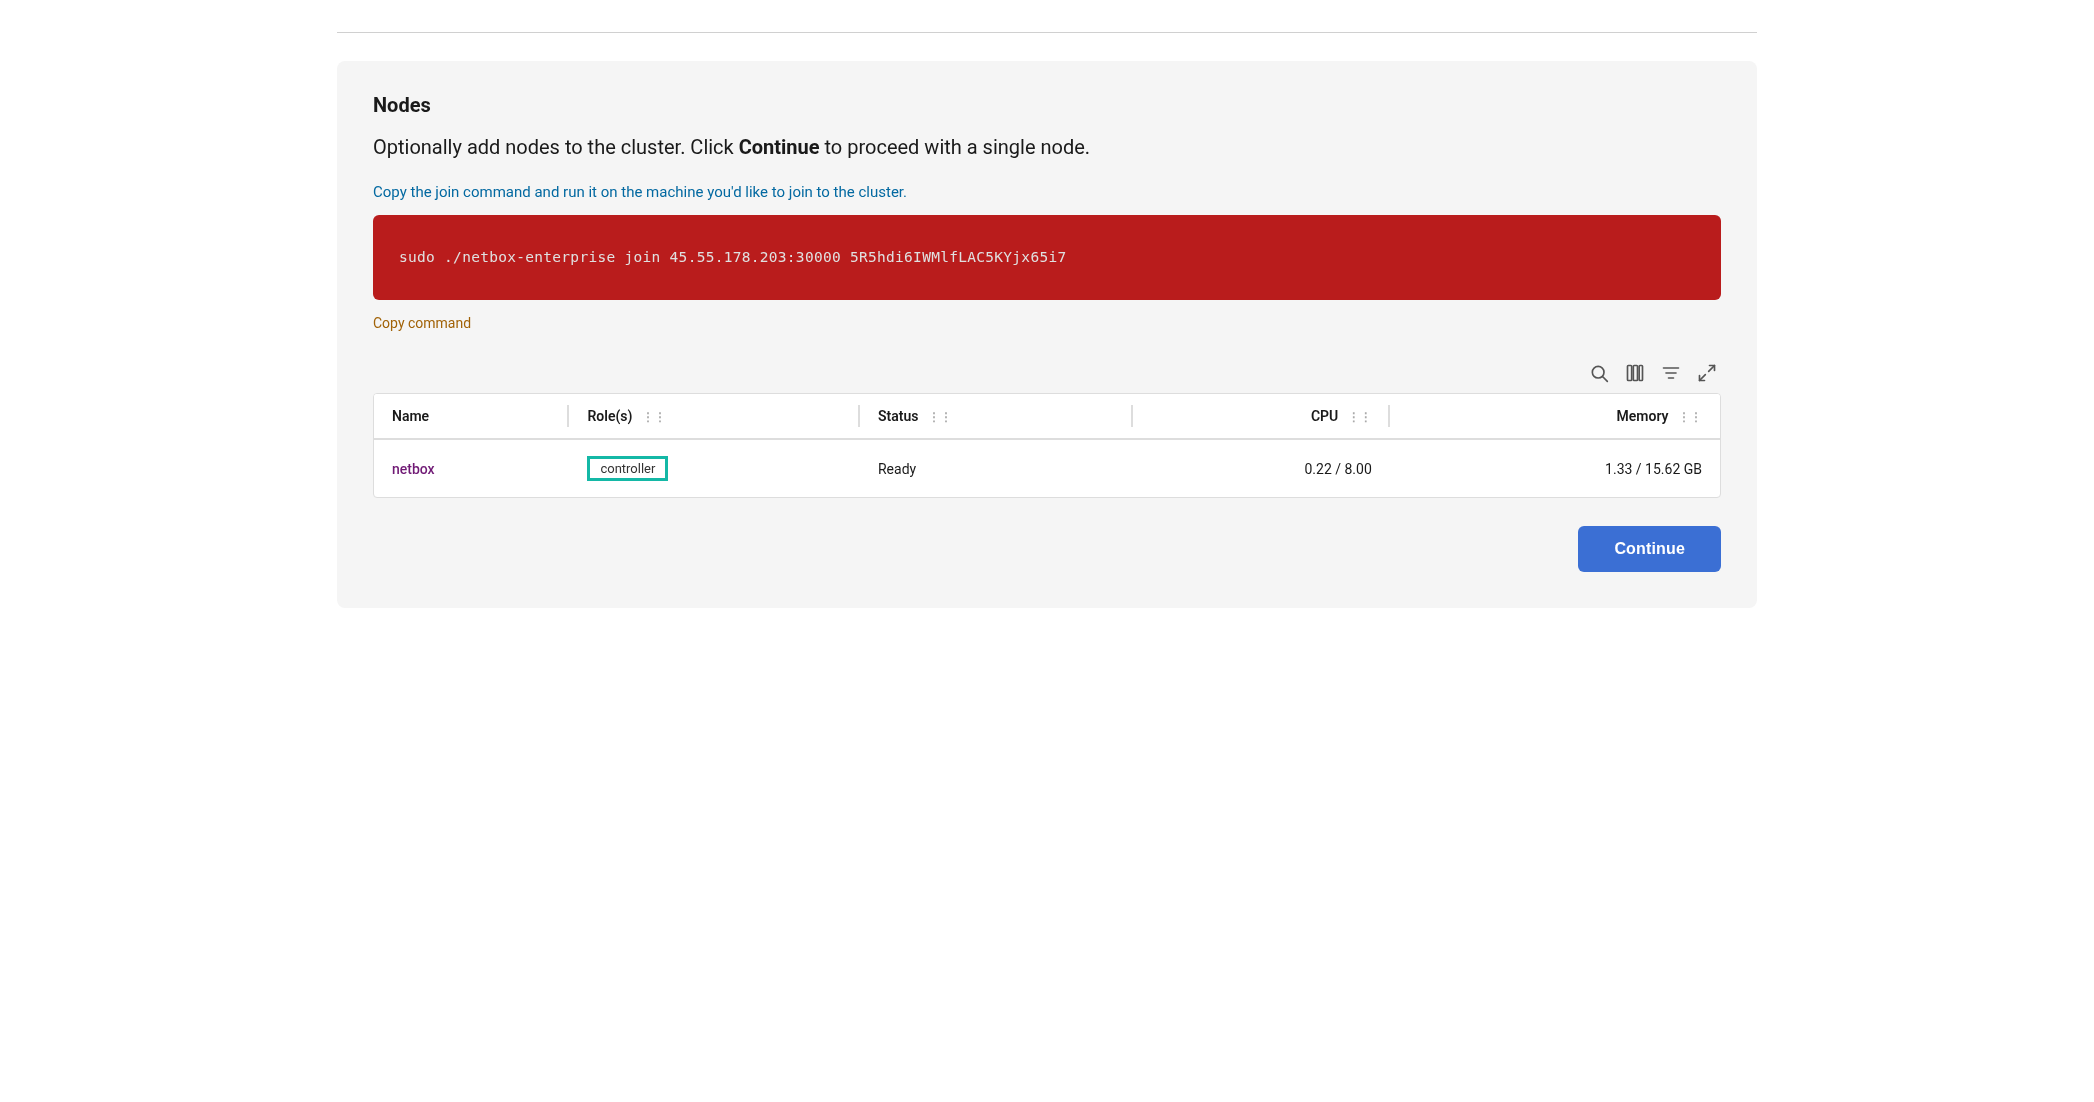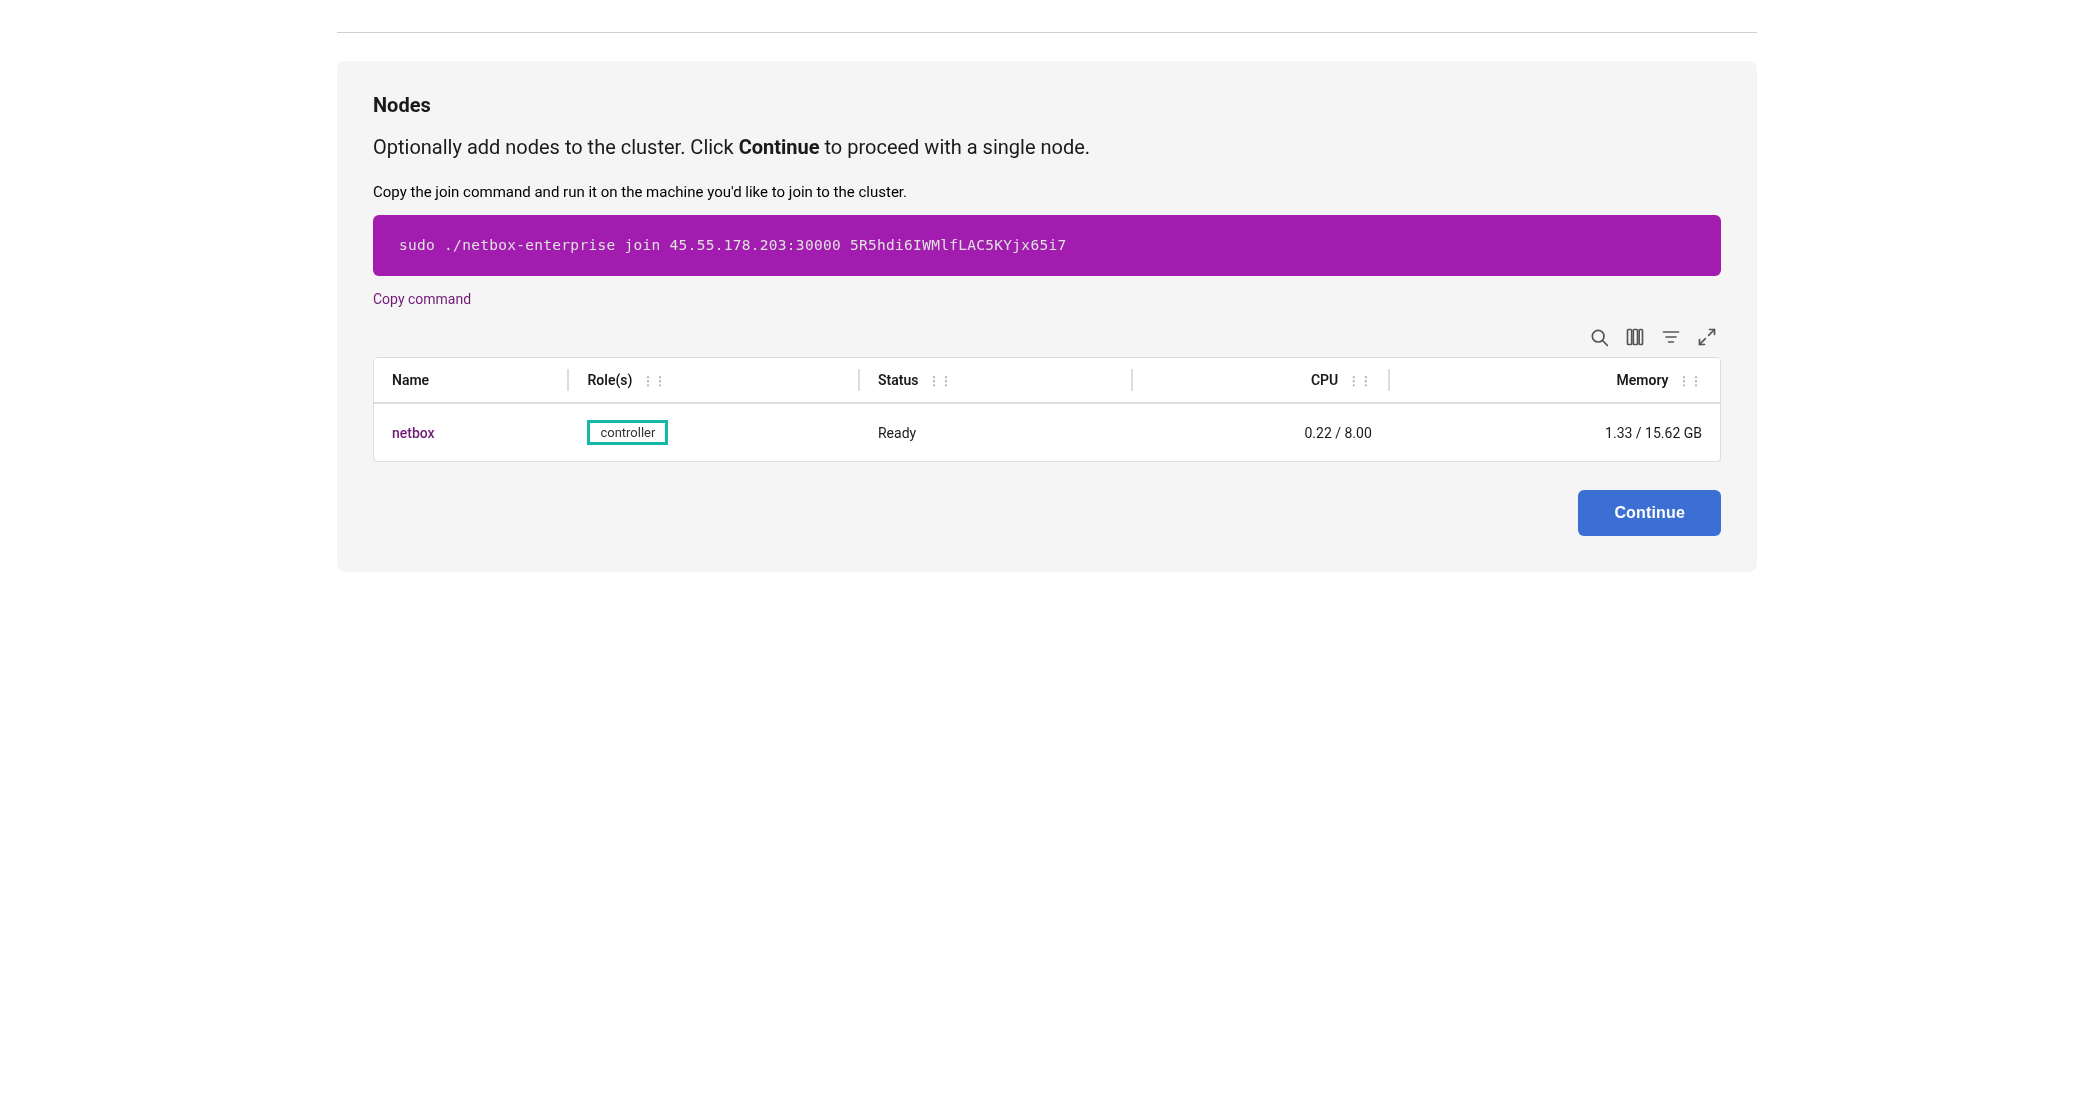--- a/index.html
+++ b/index.html
@@ -37,42 +37,42 @@
     .description {
       font-size: 20px;
       color: #1a1a1a;
       margin-bottom: 24px;
     }
     .description strong {
       font-weight: 700;
     }
     .instruction {
       font-size: 15px;
-      color: #000000;
+      color: #0369a1;
       margin-bottom: 14px;
     }
     .command-box {
-      background: #a21caf;
+      background: #b91c1c;
       border-radius: 6px;
-      padding: 22px 26px;
+      padding: 34px 26px;
       font-family: 'Courier New', Courier, monospace;
       font-size: 14.5px;
       color: #e0e0e0;
       margin-bottom: 14px;
       letter-spacing: 0.02em;
       white-space: nowrap;
       overflow-x: auto;
     }
     .copy-command-link {
-      color: #701a75;
+      color: #a16207;
       font-size: 14px;
       cursor: pointer;
       text-decoration: none;
       display: inline-block;
-      margin-bottom: 20px;
+      margin-bottom: 32px;
     }
     .table-toolbar {
       display: flex;
       justify-content: flex-end;
       align-items: center;
       gap: 16px;
       margin-bottom: 10px;
       padding-right: 4px;
     }
     .toolbar-icon {

